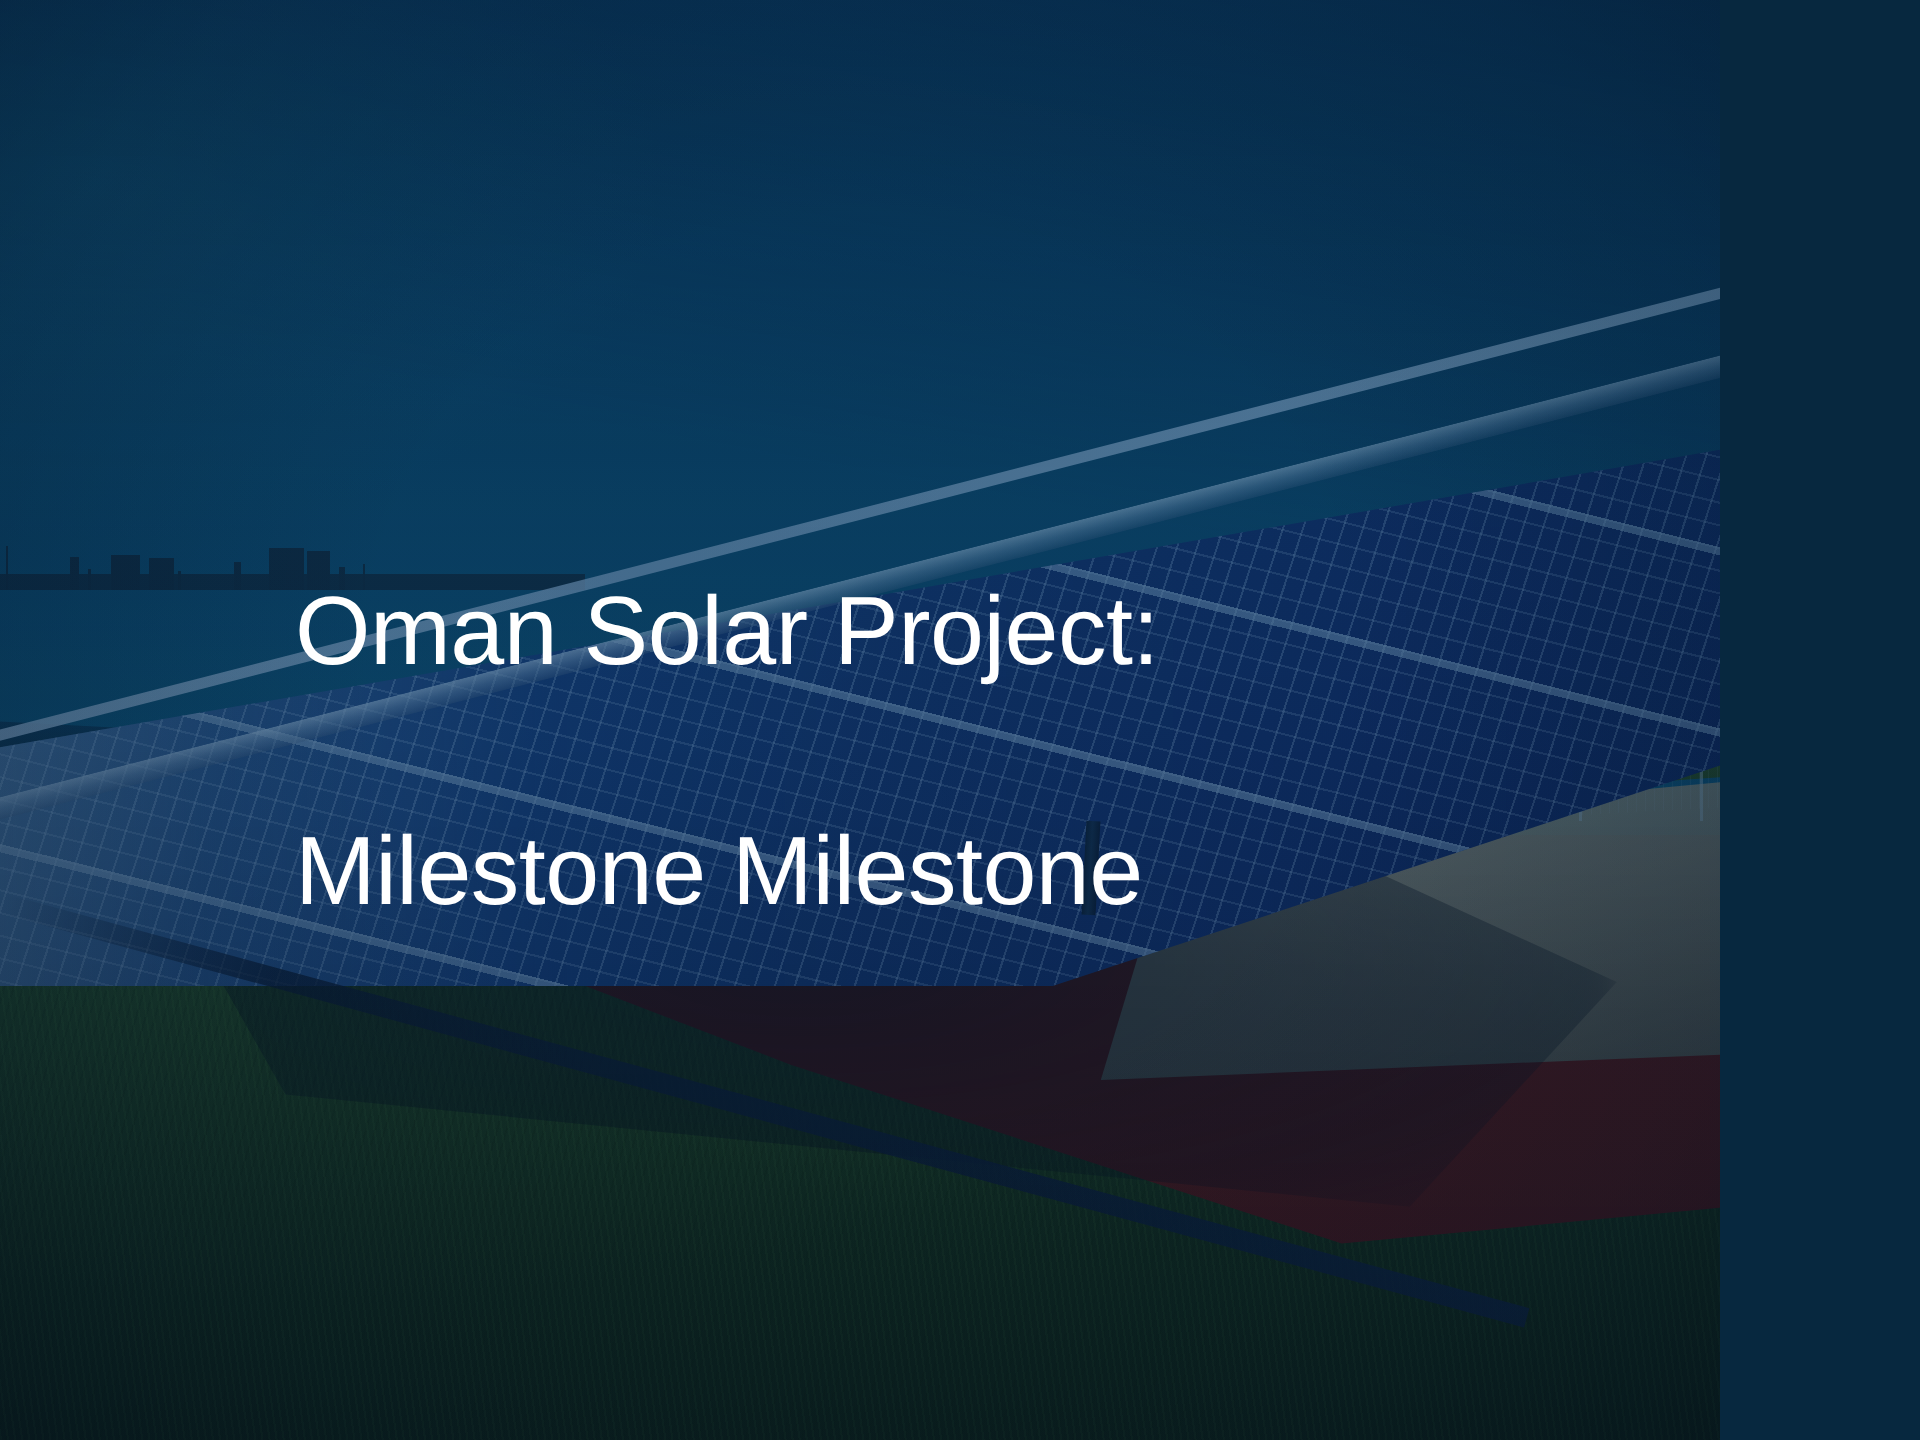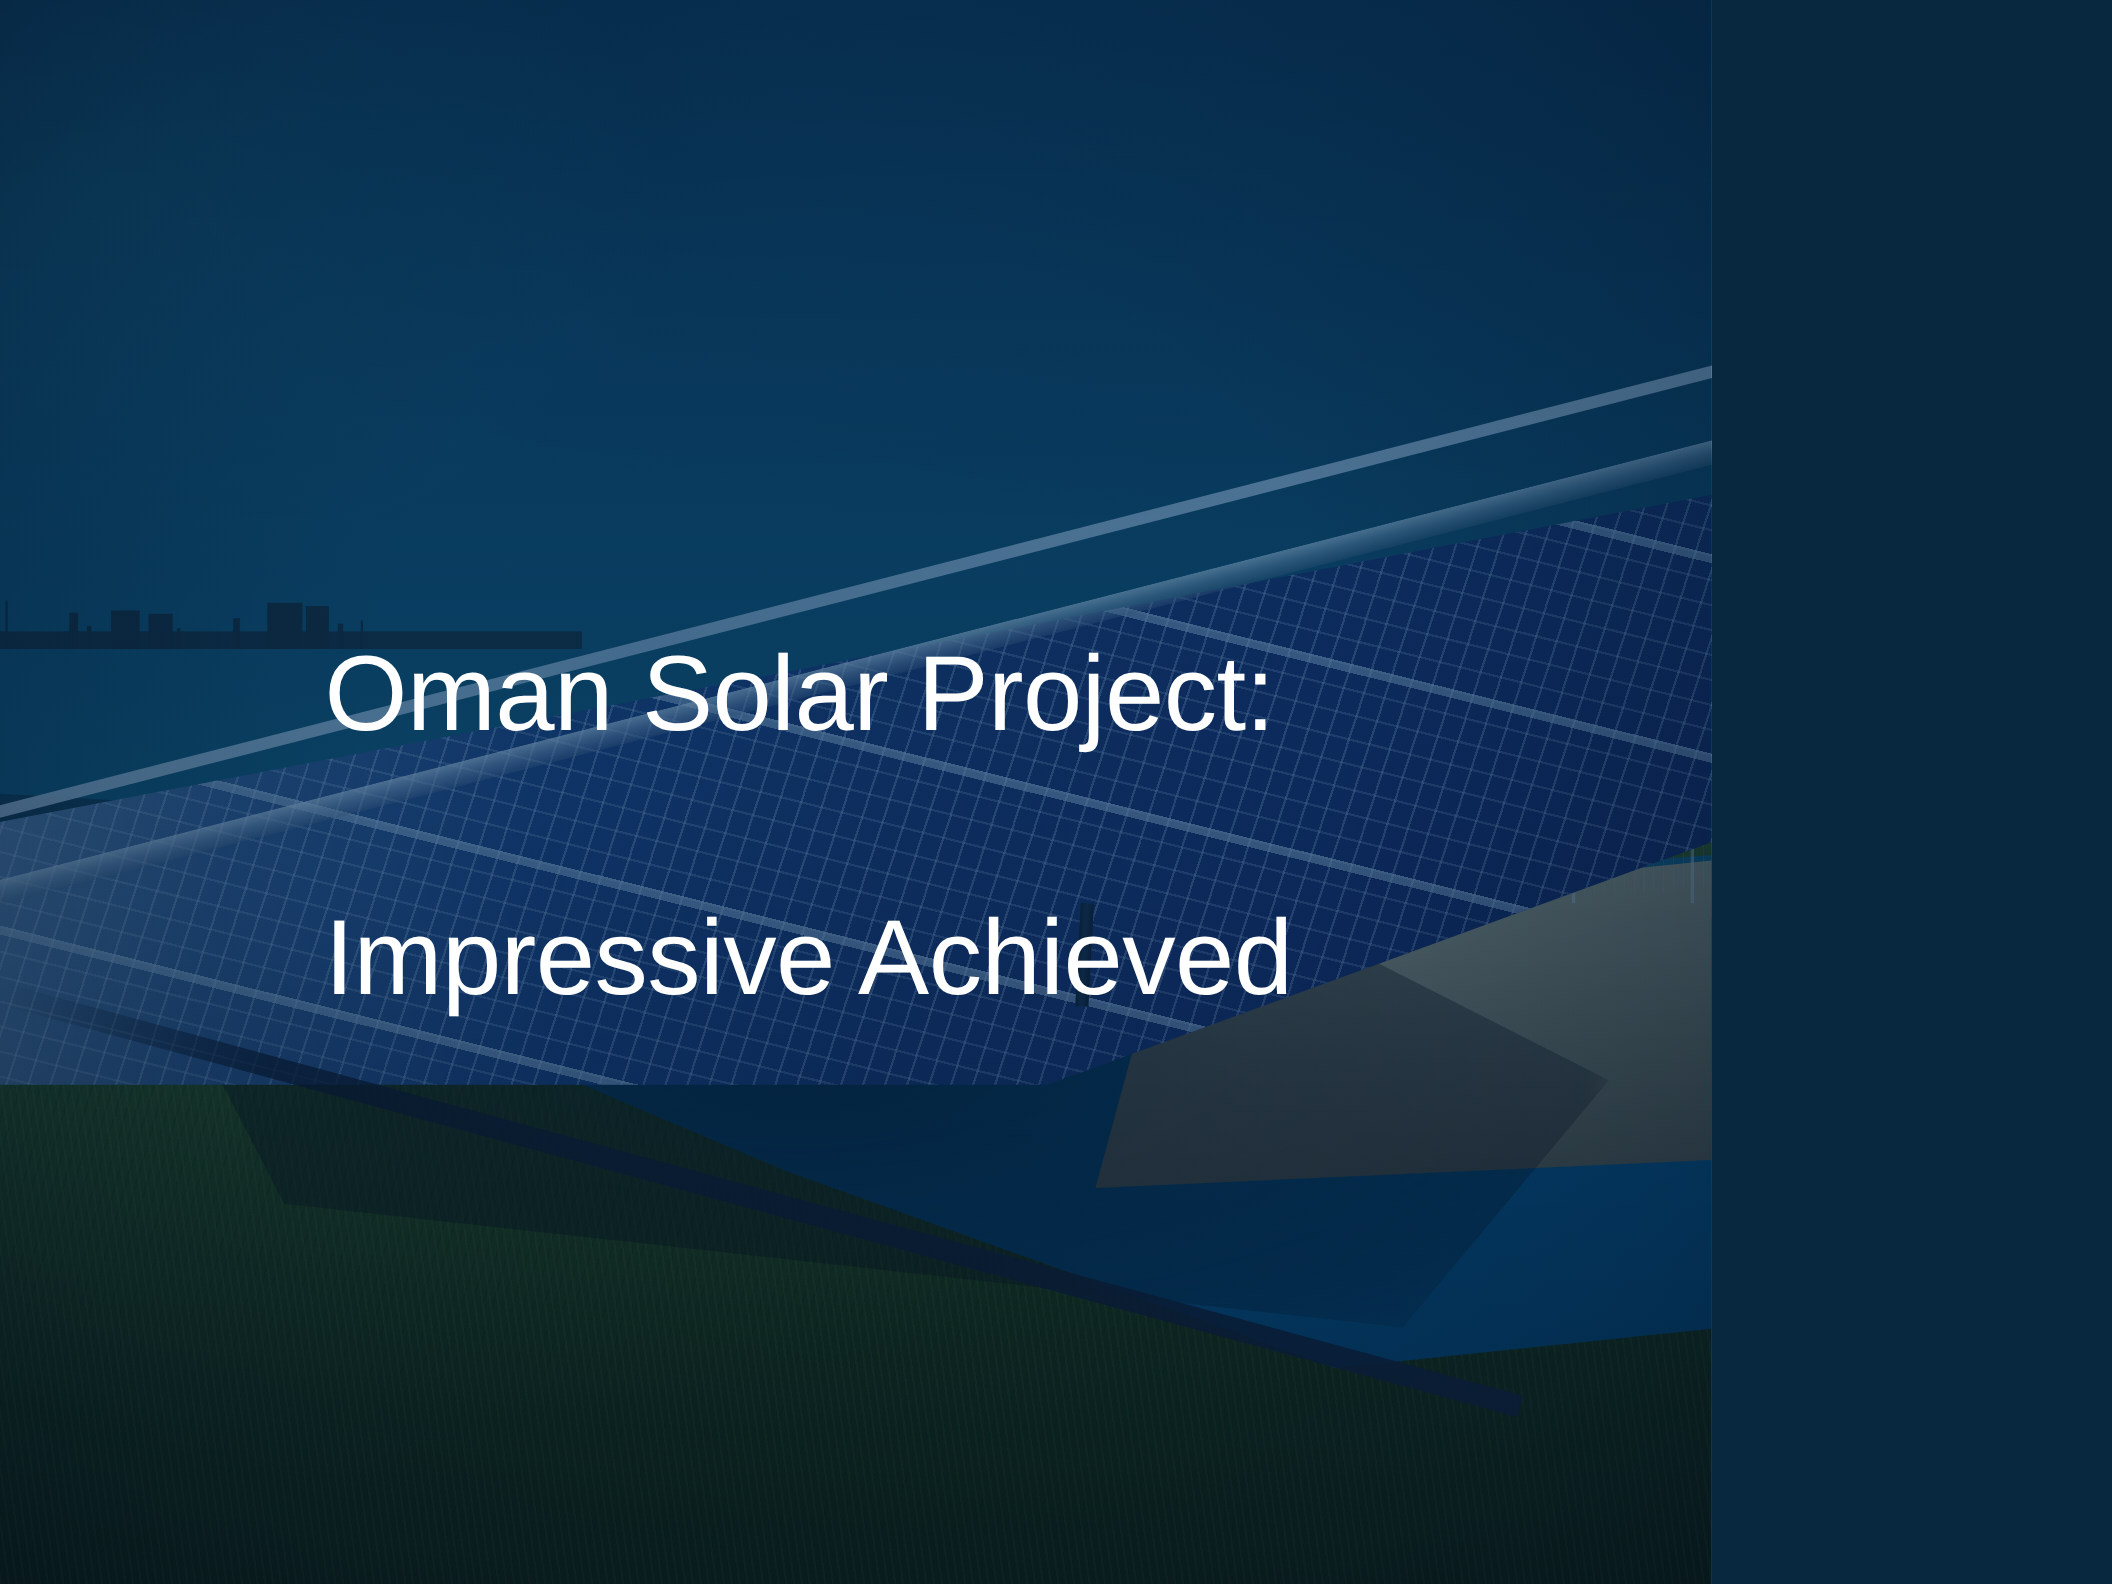--- a/index.html
+++ b/index.html
@@ -3,25 +3,25 @@
 <meta charset="utf-8">
 <title>Oman Solar Project</title>
 <style>
   html, body {
     margin: 0;
     padding: 0;
     background: #07283f;
   }
   #stage {
     position: relative;
-    width: 1556px;
+    width: 1720px;
     height: 1440px;
     overflow: hidden;
     font-family: "Liberation Sans", "DejaVu Sans", sans-serif;
-    background: #0369a1;
+    background: #7f1d1d;
   }
 
   
   .photo {
     position: absolute;
     inset: 0;
     overflow: hidden;
   }
 
   
@@ -388,16 +388,16 @@
       <div class="post" style="left:63.0%; top:57.0%; width:0.8%; height:6.5%; transform:rotate(3deg);"></div>
     </div>
 
     <div class="tint"></div>
     <div class="tint2"></div>
     <div class="vignette"></div>
   </div>
 
   <div class="headline">
     <span class="l">Oman Solar Project:</span>
-    <span class="l">Impressive Achieved</span>
+    <span class="l">Milestone Milestone</span>
   </div>
 
 </div>
 
 </body></html>

